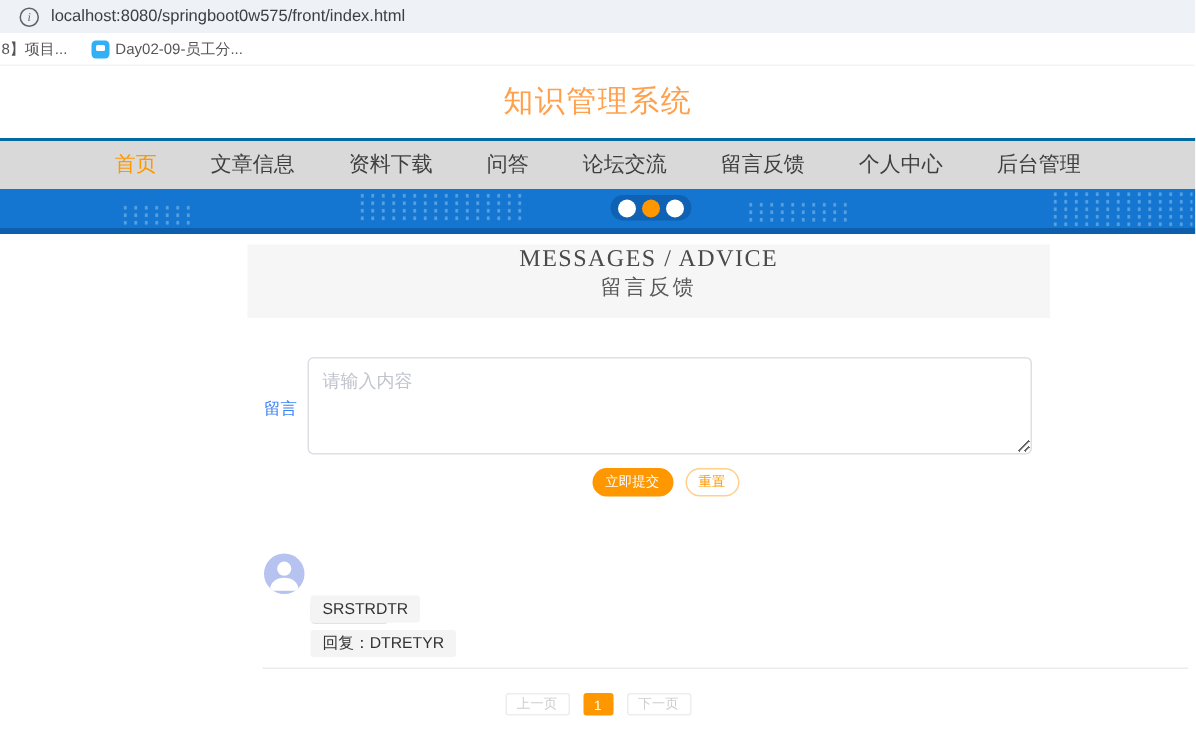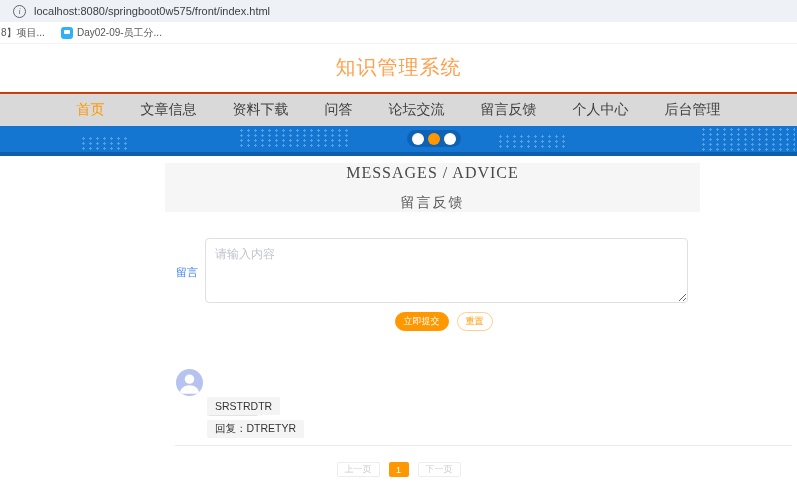--- a/index.html
+++ b/index.html
@@ -26,21 +26,21 @@
   .bookmark{display:flex;align-items:center;gap:4px;font-size:10px;color:#555;white-space:nowrap;cursor:pointer;}
   .bm-icon{width:12px;height:12px;border-radius:3px;background:#31b0f5;position:relative;flex:0 0 auto;}
   .bm-icon::after{content:"";position:absolute;left:3px;top:3px;width:6px;height:4px;background:#fff;border-radius:1px;}
   
   .site-title{
     position:absolute;top:54px;left:0;right:0;text-align:center;
     font-size:20px;color:#ffa04d;font-weight:400;letter-spacing:1px;
   }
   .nav{
     position:absolute;top:92px;left:0;right:0;height:34px;background:#d9d9d9;
-    border-top:2px solid #c2410c;display:flex;justify-content:center;align-items:center;gap:36px;
+    border-top:2px solid #0369a1;display:flex;justify-content:center;align-items:center;gap:36px;
     box-sizing:border-box;
   }
   .nav a{font-size:14px;color:#3f3f3f;text-decoration:none;cursor:pointer;}
   .nav a.active{color:#ff9800;}
   
   .banner{position:absolute;top:126px;left:0;right:0;height:30px;background:#1476d0;overflow:hidden;}
   .banner-bottom{position:absolute;left:0;right:0;bottom:0;height:4px;background:#0d5fae;}
   .dots-patch{
     position:absolute;
     background-image:radial-gradient(circle,#56a0e2 1.1px,transparent 1.3px);
@@ -48,21 +48,21 @@
   }
   .carousel-dots{
     position:absolute;left:407px;top:4px;height:17px;padding:0 5px;border-radius:9px;
     background:rgba(0,40,90,0.25);display:flex;align-items:center;gap:4px;
   }
   .dot{width:12px;height:12px;border-radius:50%;background:#fff;cursor:pointer;}
   .dot.active{background:#ff9800;}
   
   .section-header{
     position:absolute;left:165px;top:163px;width:535px;height:49px;background:#f6f6f6;
-    display:flex;flex-direction:column;justify-content:space-between;align-items:center;
+    display:flex;flex-direction:column;justify-content:flex-start;align-items:center;
     font-family:"Liberation Serif",serif;
   }
   .sec-en{font-size:16px;color:#4a4a4a;letter-spacing:1px;line-height:1.3;}
   .sec-cn{font-size:14px;color:#5a5a5a;letter-spacing:2px;line-height:1.3;}
   
   .form-label{position:absolute;left:176px;top:265px;font-size:11px;color:#3b82f6;}
   .msg-textarea{
     position:absolute;left:205px;top:238px;width:483px;height:65px;box-sizing:border-box;
     border:1px solid #dcdfe6;border-radius:4px;padding:7px 9px;resize:vertical;
     font-family:"Liberation Sans",sans-serif;font-size:12px;color:#333;outline:none;background:#fff;

